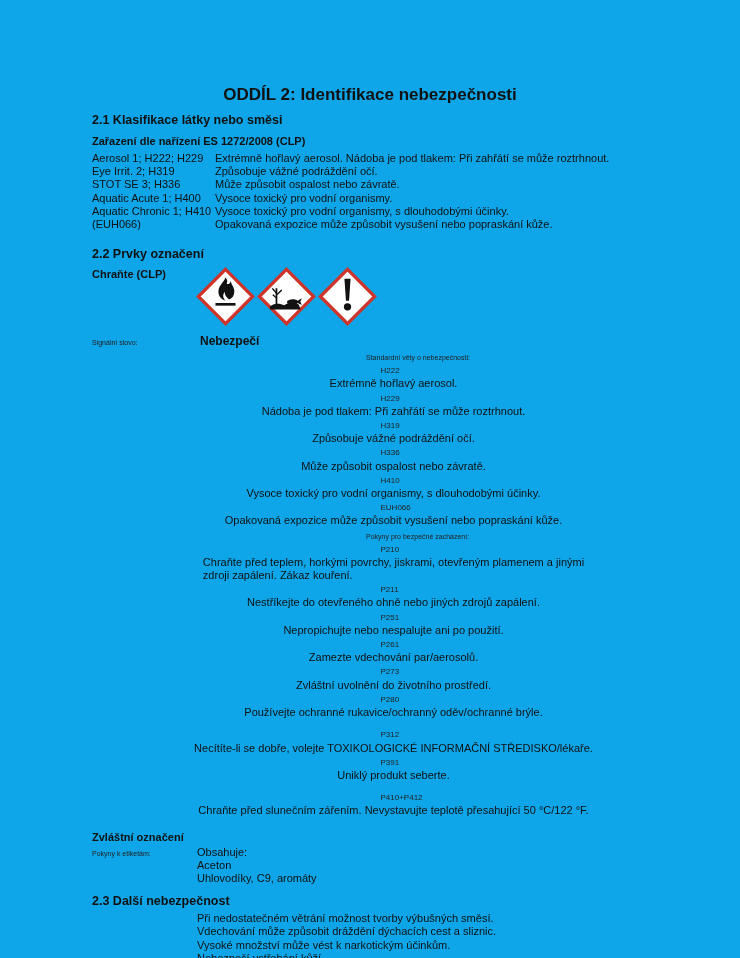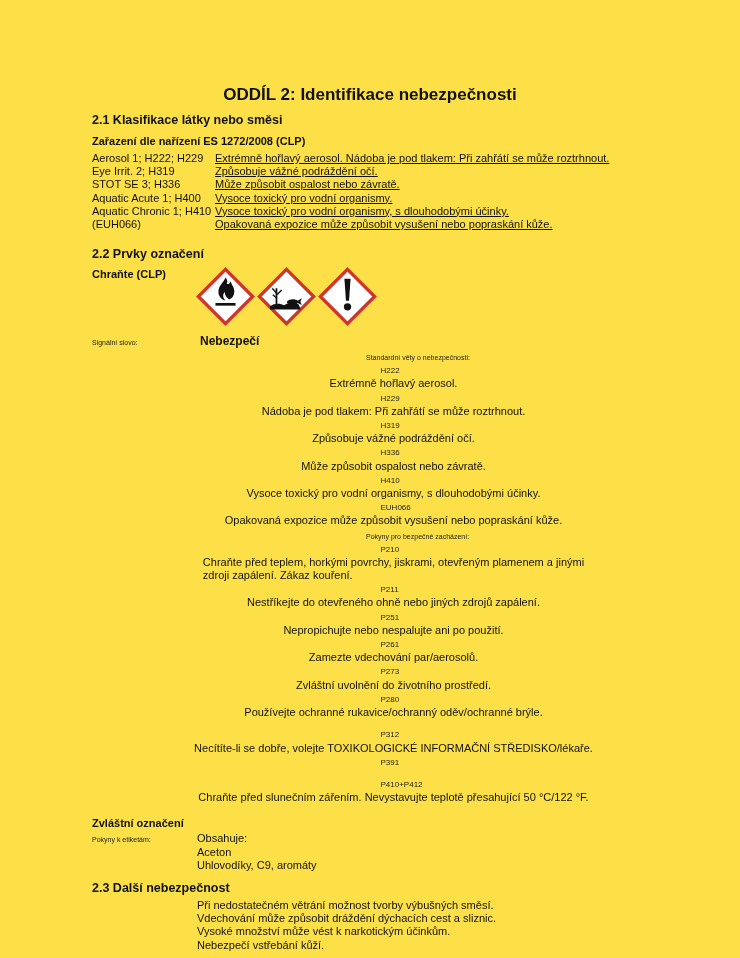--- a/index.html
+++ b/index.html
@@ -1,30 +1,30 @@
 <!DOCTYPE html>
 <html><head>
 <meta charset="utf-8">
 <style>
   html,body{margin:0;padding:0;background:#fff;}
   .page{
-    position:relative;width:740px;height:958px;background:#fde047;overflow:hidden;
+    position:relative;width:740px;height:958px;background:#0ea5e9;overflow:hidden;
     font-family:"Liberation Sans","DejaVu Sans",sans-serif;color:#111;
     -webkit-font-smoothing:antialiased;
   }
   .title{margin:0;padding-top:85px;text-align:center;font-size:17px;font-weight:bold;line-height:20px;}
   .sec-h{margin:0 0 0 92px;font-size:12.5px;font-weight:bold;line-height:15px;}
   .sec-h.mt21{margin-top:8px;}
   .sec-h.mt22{margin-top:16px;}
   .sec-h.mt23{margin-top:9px;}
   .sub-h{margin:6px 0 0 92px;font-size:11px;font-weight:bold;line-height:14px;}
   .cls-table{margin:4px 0 0 92px;}
   .cls-row{display:flex;font-size:11px;line-height:13.2px;}
   .cls-name{width:123px;flex:none;}
-  .cls-text{flex:1;padding-right:20px;text-decoration:underline;}
+  .cls-text{flex:1;padding-right:20px;}
   .picto-band{display:flex;margin:5px 0 0 92px;align-items:flex-start;}
   .picto-label{width:104px;flex:none;font-size:11px;font-weight:bold;line-height:14px;}
   .picto-group{display:flex;gap:2px;}
   svg.picto{width:59px;height:59px;display:block;}
   .picto-diamond{fill:#ffffff;stroke:#cf342b;stroke-width:5.5;stroke-linejoin:miter;}
   .picto-glyph{fill:#111;}
   .small-label{font-size:7px;line-height:11px;color:#222;}
   .signal-row{display:flex;margin:8px 0 0 92px;align-items:baseline;}
   .signal-label{width:108px;flex:none;}
   .signal-word{font-size:12px;font-weight:bold;line-height:14px;}
@@ -178,20 +178,21 @@
       <span class="stmt-text">Používejte ochranné rukavice/ochranný oděv/ochranné brýle.</span>
     </div>
     <div class="stmt-row gap">
       <span class="small-label stmt-label"></span>
       <span class="stmt-code">P312</span>
       <span class="stmt-text">Necítíte-li se dobře, volejte TOXIKOLOGICKÉ INFORMAČNÍ STŘEDISKO/lékaře.</span>
     </div>
     <div class="stmt-row">
       <span class="small-label stmt-label"></span>
       <span class="stmt-code">P391</span>
+      <span class="stmt-text">Uniklý produkt seberte.</span>
     </div>
     <div class="stmt-row gap">
       <span class="small-label stmt-label"></span>
       <span class="stmt-code">P410+P412</span>
       <span class="stmt-text">Chraňte před slunečním zářením. Nevystavujte teplotě přesahující 50 °C/122 °F.</span>
     </div>
   </div>
 
   <div class="sub-h special-h">Zvláštní označení</div>
 

